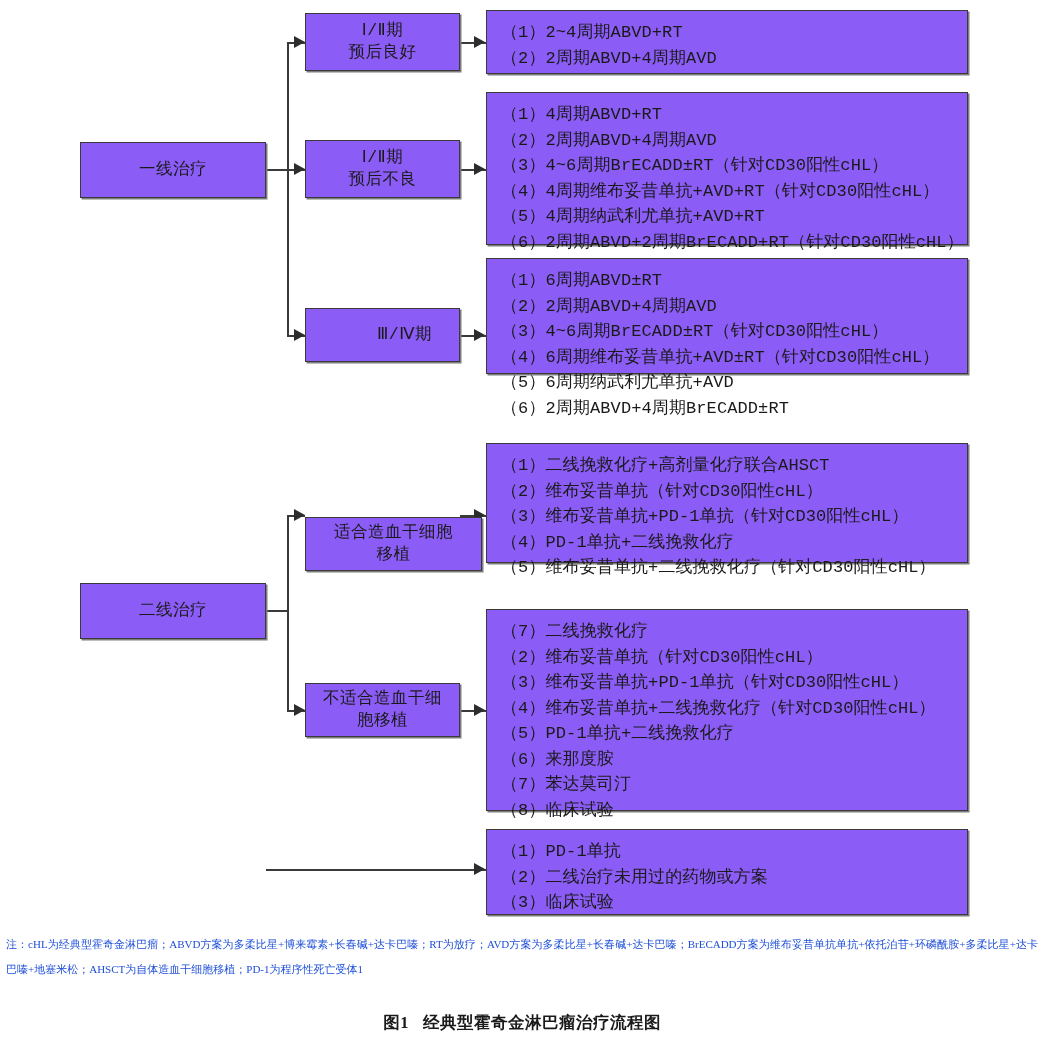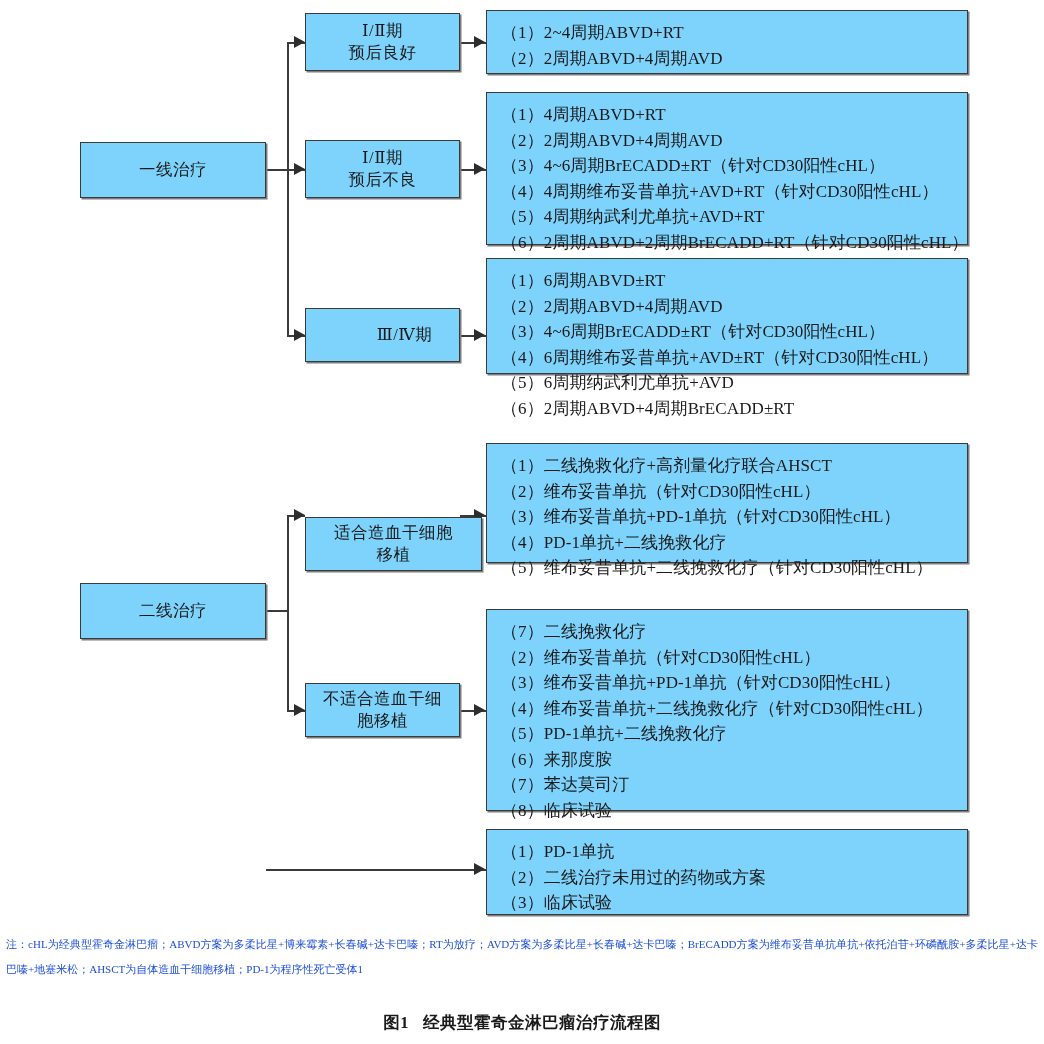--- a/index.html
+++ b/index.html
@@ -17,22 +17,23 @@
     height: 1044px;
     overflow: hidden;
     background: #ffffff;
   }
 
   
   .box {
     position: absolute;
     box-sizing: border-box;
     border: 1.6px solid #3a3a3a;
-    background: #7dd3fc;
+    background: #8b5cf6;
     box-shadow: 1.5px 1.5px 0 0 #7d7d7d;
+    font-family: Liberation Mono, monospace;
   }
   .box.center {
     display: flex;
     align-items: center;
     justify-content: center;
     text-align: center;
     line-height: 1.35;
   }
   .box-label {
     font-size: 16.5px;

